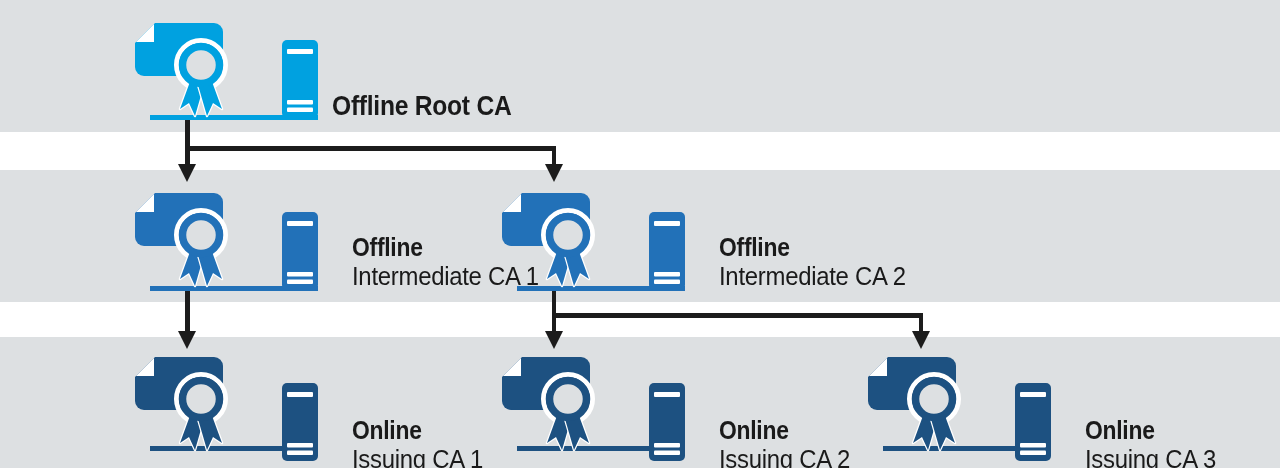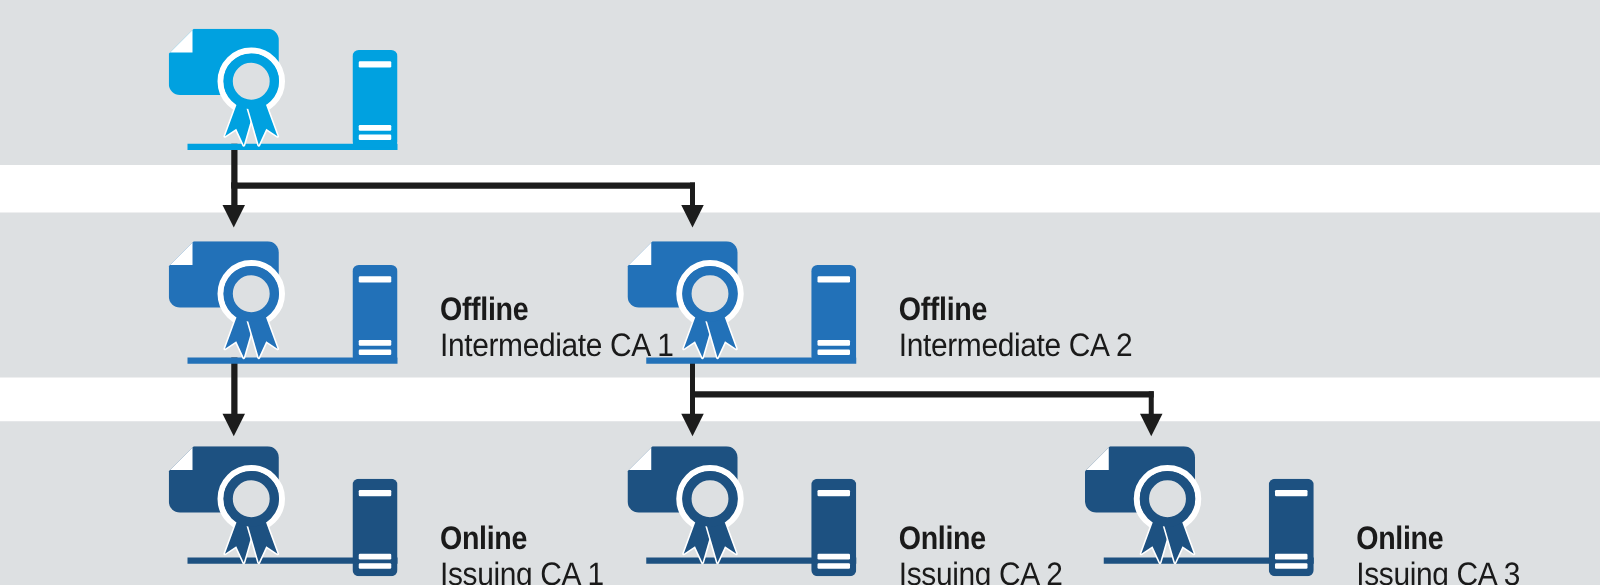--- a/index.html
+++ b/index.html
@@ -114,20 +114,24 @@
 <div class="head a3-hr"></div>
 
 <div class="node t1 n-root">
   <div class="base-line"></div>
   <svg class="cert" viewBox="0 0 94 96">
       <use href="#sym-cert"></use>
     </svg>
   <svg class="server" viewBox="0 0 36 78">
       <use href="#sym-server"></use>
     </svg>
+  <div class="lbl">
+    <div class="l1">Offline Root CA</div>
+
+  </div>
 </div>
 
 <div class="node t2 n-int1">
   <div class="base-line"></div>
   <svg class="cert" viewBox="0 0 94 96">
       <use href="#sym-cert"></use>
     </svg>
   <svg class="server" viewBox="0 0 36 78">
       <use href="#sym-server"></use>
     </svg>

